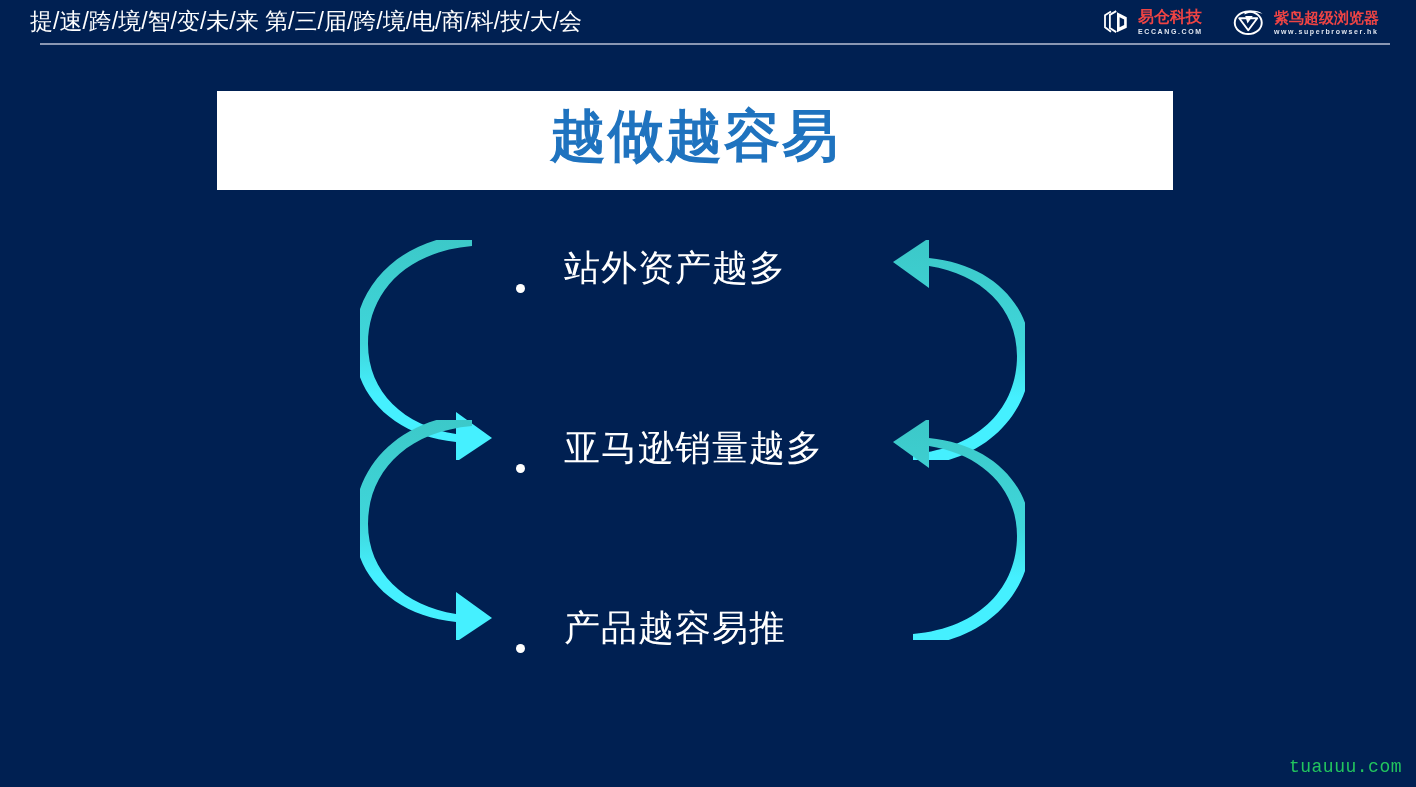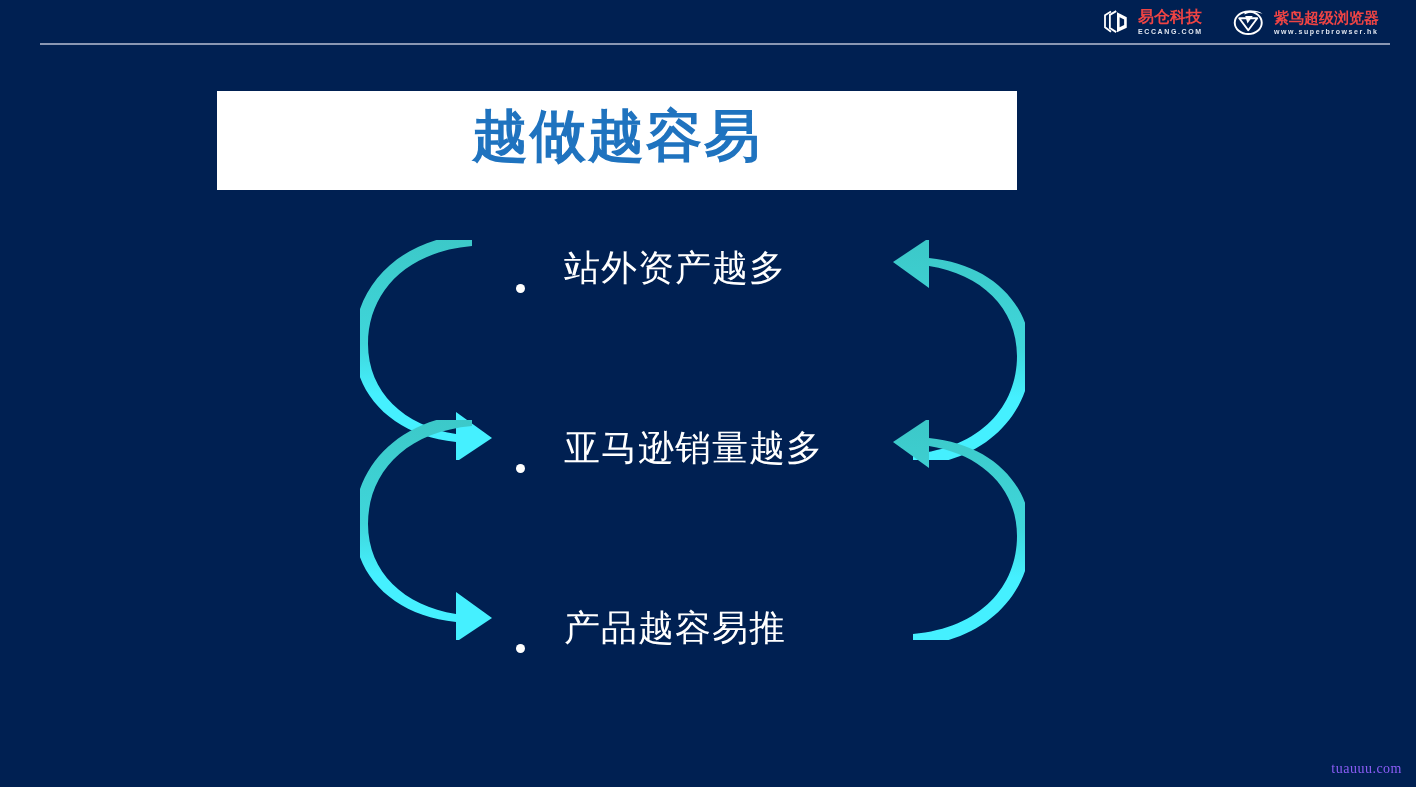--- a/index.html
+++ b/index.html
@@ -81,21 +81,21 @@
     white-space: nowrap;
     margin-top: 3px;
   }
   .logo-cn-sb { font-size: 15px; }
 
   
   .title-banner {
     position: absolute;
     left: 217px;
     top: 91px;
-    width: 800px;
+    width: 956px;
     height: 99px;
     background: #ffffff;
     display: flex;
     align-items: center;
     justify-content: center;
   }
   .title-text {
     font-size: 56px;
     font-weight: 700;
     color: #1f73bf;
@@ -141,32 +141,33 @@
   .arrow {
     position: absolute;
   }
   .arrow svg { display: block; }
 
   
   .watermark {
     position: absolute;
     right: 14px;
     bottom: 10px;
-    font-family: Liberation Serif, serif;
-    font-size: 14px;
-    color: #8b5cf6;
+    font-family: Liberation Mono, monospace;
+    font-size: 18px;
+    color: #22c55e;
     letter-spacing: 0.5px;
   }
 </style>
 </head>
 <body>
 
 <div class="slide">
 
   <div class="header">
+    <div class="header-title">提/速/跨/境/智/变/未/来  第/三/届/跨/境/电/商/科/技/大/会</div>
 
     <div class="logo-group logo-eccang">
       <span class="logo-mark">
         <svg viewBox="0 0 40 40" width="30" height="30">
           <g fill="none" stroke="#ffffff" stroke-width="2.4">
             <path d="M12 6 L4 11 L4 27 L12 33"></path>
             <path d="M19 5.5 L10.5 10.5 L10.5 28 L19 33.5"></path>
           </g>
           <path d="M20 7 L33 13.5 L33 27.5 L20 33.5 Z" fill="#ffffff"></path>
           <path d="M23.5 13.5 L29.5 16.5 L29.5 24 L23.5 27 Z" fill="#002052"></path>

